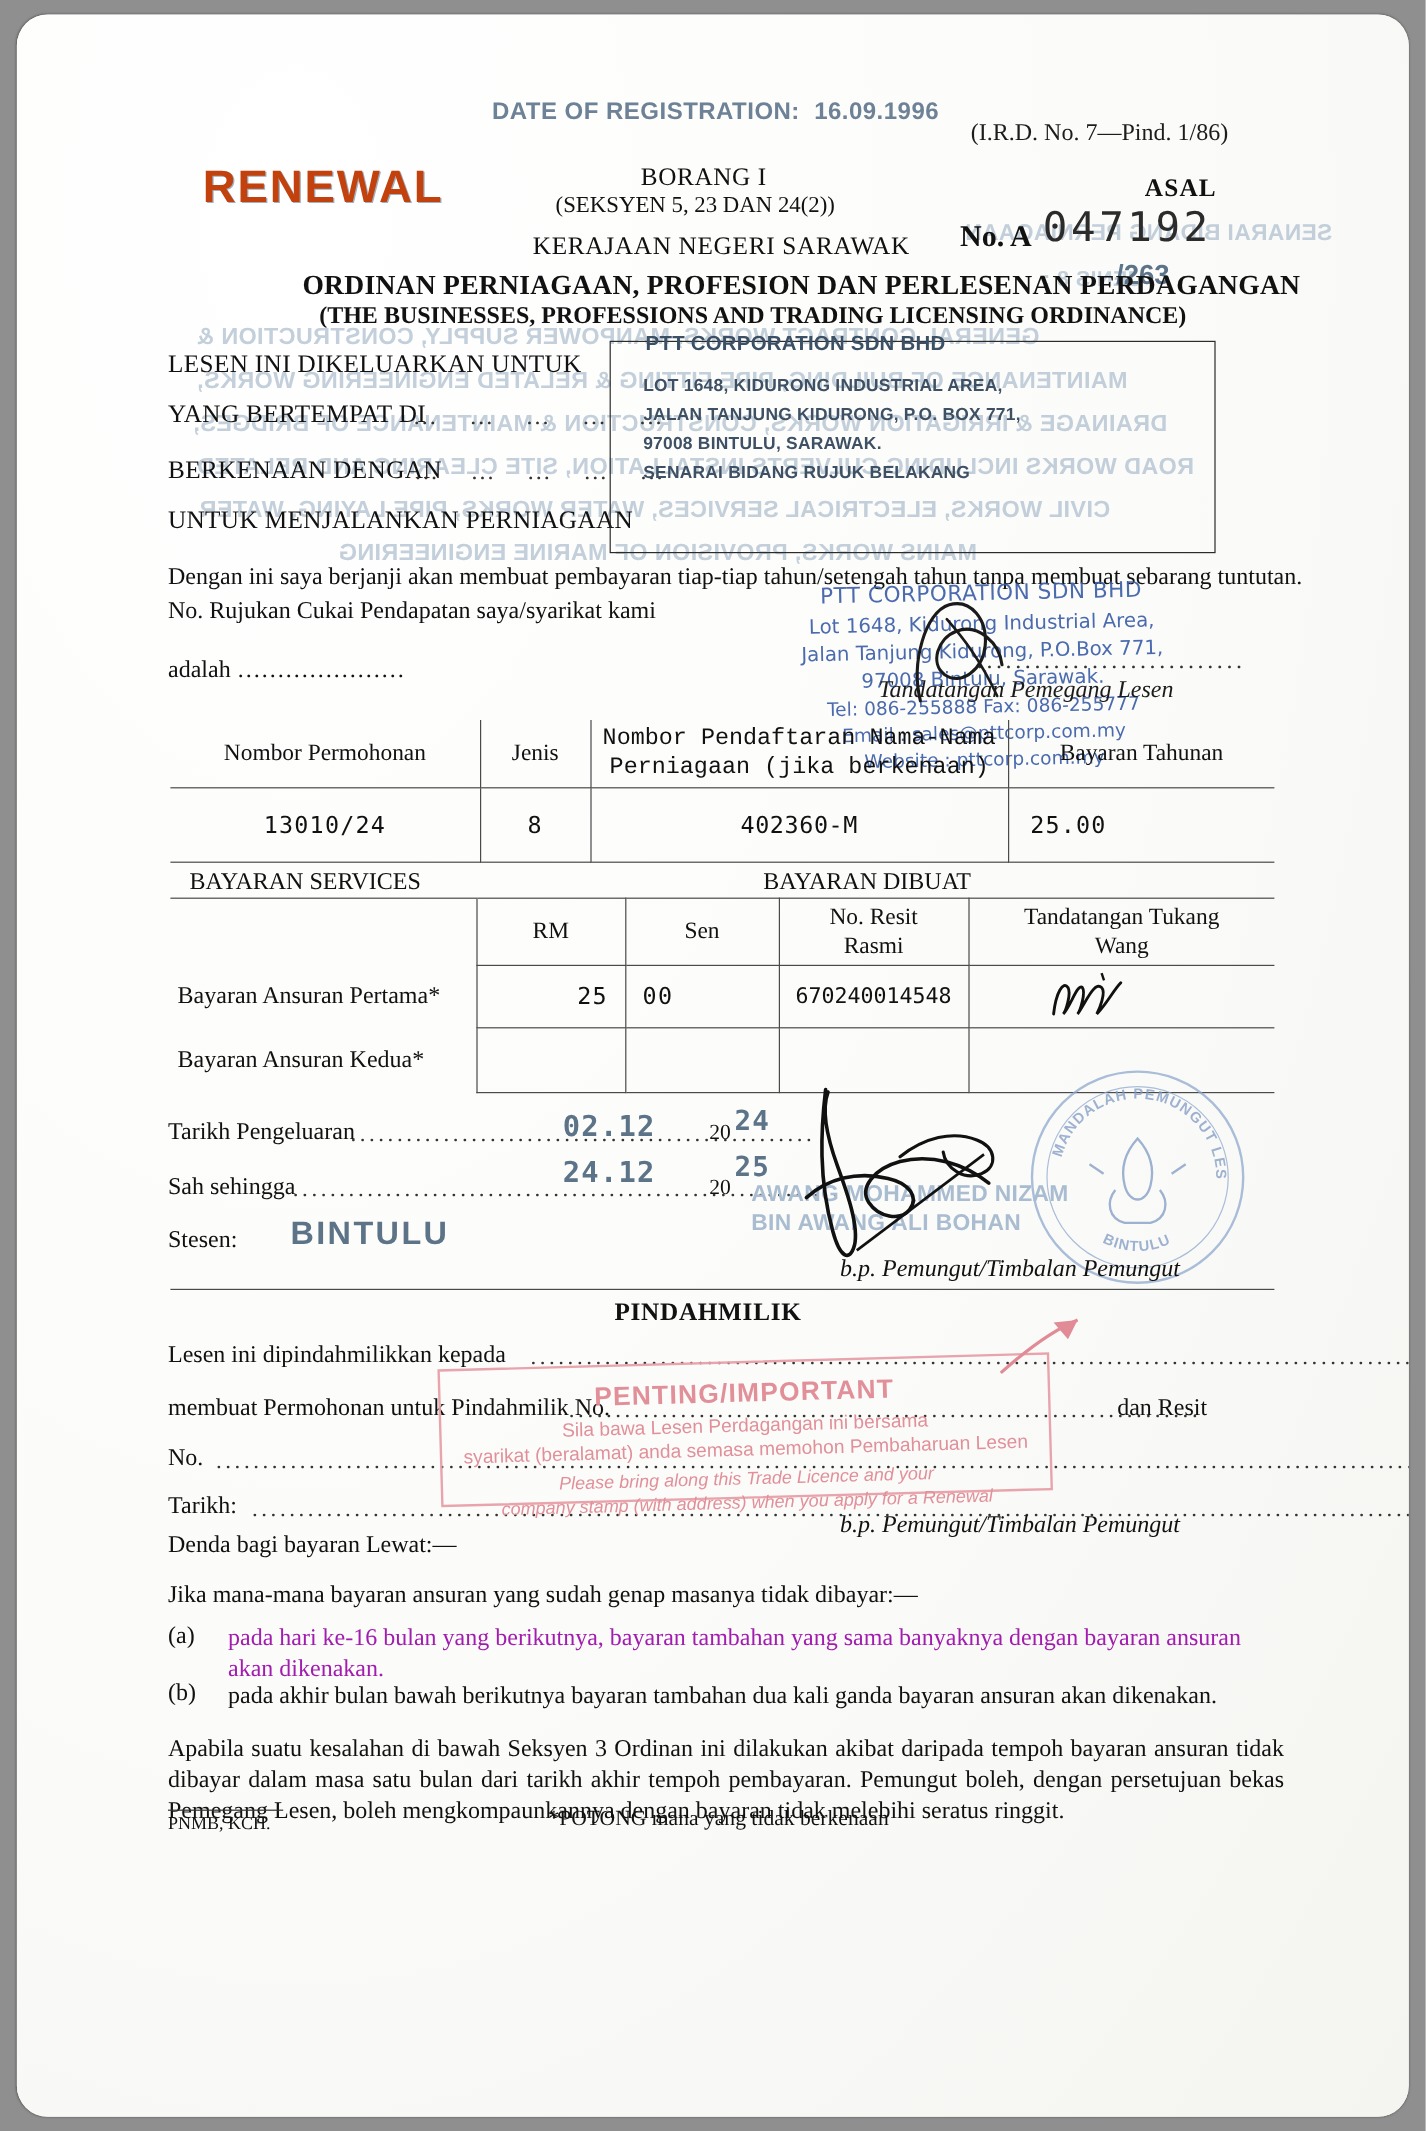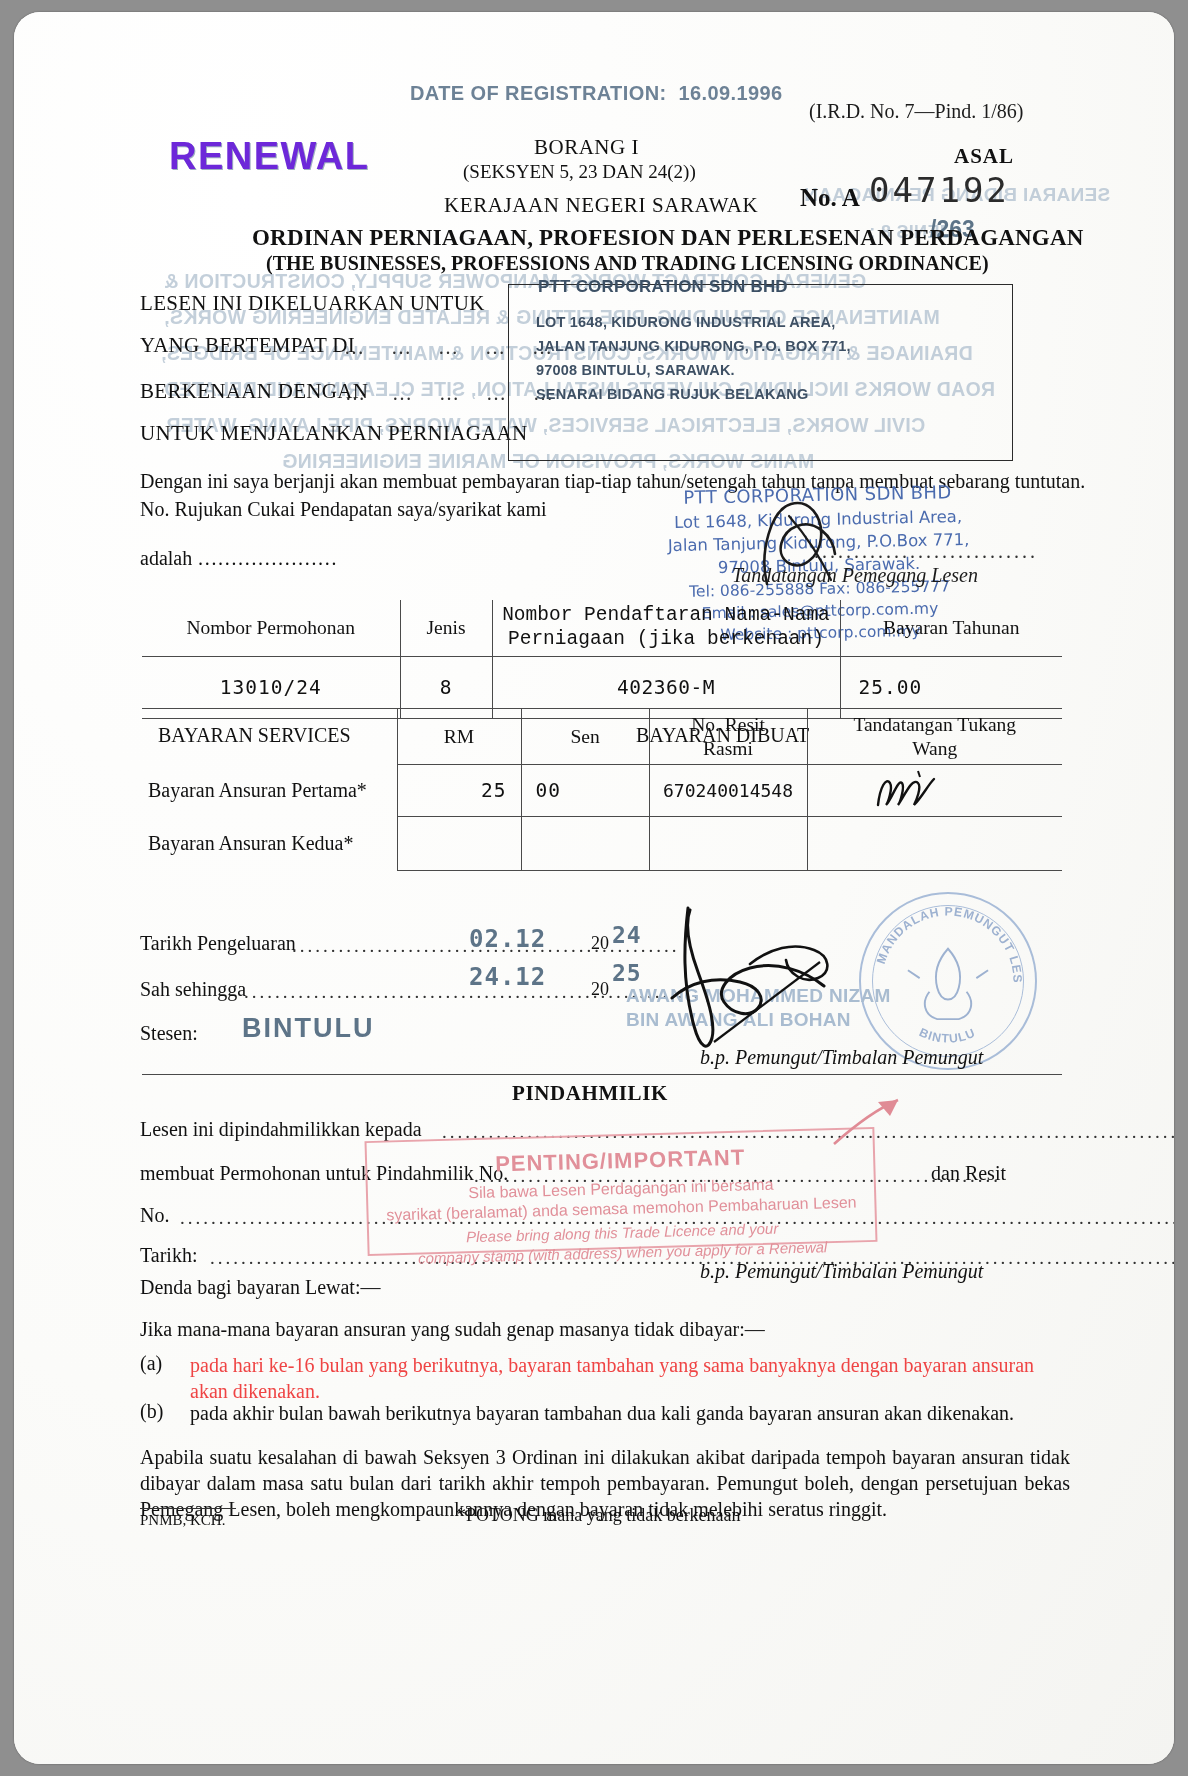--- a/index.html
+++ b/index.html
@@ -46,21 +46,21 @@
     left:396px; top:70px;
     font-family:"Liberation Sans", sans-serif;
     font-weight:bold; font-size:20px;
     color:#6d8296; letter-spacing:.4px;
   }
   .ird { left:795px; top:88px; font-size:20px; color:#1c1c1c; }
   .renewal {
     left:155px; top:124px;
     font-family:"Liberation Sans", sans-serif;
     font-weight:bold; font-size:38px;
-    color:#6d28d9; letter-spacing:1.5px;
+    color:#c2410c; letter-spacing:1.5px;
     text-shadow:1px 1px 0 #9fb0c0;
     text-align:center;
   }
   .borang { left:520px; top:124px; font-size:21px; color:#111; letter-spacing:.5px;}
   .seksyen { left:449px; top:150px; font-size:19px; color:#111; }
   .kerajaan { left:430px; top:182px; font-size:21px; color:#111; letter-spacing:.6px;}
   .asal { left:940px; top:133px; font-size:21px; font-weight:bold; color:#111; letter-spacing:1px;}
   .nolabel { left:786px; top:172px; font-size:25px; font-weight:bold; color:#111; }
   .nonum {
     left:855px; top:160px;
@@ -293,21 +293,21 @@
       <td class="hv">8</td>
       <td class="hv hv-sm">402360-M</td>
       <td class="hv" style="text-align:left; padding-left:18px; border-right:none;">25.00</td>
     </tr>
   </tbody>
     </table>
 
   <div class="t" style="left:144px; top:712px; font-size:20px; color:#111;">BAYARAN SERVICES</div>
   <div class="t" style="left:622px; top:712px; font-size:20px; color:#111;">BAYARAN DIBUAT</div>
 
-  <table class="grid" style="left:128px; top:696px; width:920px;">
+  <table class="grid" style="left:128px; top:736px; width:920px;">
     <tbody>
         <tr>
       <td style="width:255px; height:56px; border:none; border-top:1.6px solid #4a4a4a;"></td>
       <td style="width:124px; border-top:1.6px solid #4a4a4a;">RM</td>
       <td style="width:128px; border-top:1.6px solid #4a4a4a;">Sen</td>
       <td style="width:158px; line-height:1.2; white-space:pre-line; border-top:1.6px solid #4a4a4a;">No. Resit
 Rasmi</td>
       <td style="width:255px; line-height:1.2; white-space:pre-line; border-right:none; border-top:1.6px solid #4a4a4a;">Tandatangan Tukang
 Wang</td>
     </tr>
@@ -406,21 +406,21 @@
   </div>
   <svg class="redarrow" viewBox="0 0 70 52">
     <path d="M2,50 C20,34 42,16 66,6" fill="none" stroke="#e08b95" stroke-width="2.6"></path>
     <path d="M66,6 L46,8 L58,22 Z" fill="#e08b95"></path>
   </svg>
 
   <div class="t" style="left:126px; top:1264px; font-size:20px; color:#111;">Denda bagi bayaran Lewat:—</div>
   <div class="t" style="left:126px; top:1306px; font-size:20px; color:#111;">Jika mana-mana bayaran ansuran yang sudah genap masanya tidak dibayar:—</div>
 
   <div class="t" style="left:126px; top:1340px; font-size:20px; color:#111;">(a)</div>
-  <div style="position:absolute; left:176px; top:1340px; width:880px; font-size:20px; color:#ef4444; line-height:1.32;">pada hari ke-16 bulan yang berikutnya, bayaran tambahan yang sama banyaknya dengan bayaran ansuran akan dikenakan.</div>
+  <div style="position:absolute; left:176px; top:1340px; width:880px; font-size:20px; color:#a21caf; line-height:1.32;">pada hari ke-16 bulan yang berikutnya, bayaran tambahan yang sama banyaknya dengan bayaran ansuran akan dikenakan.</div>
 
   <div class="t" style="left:126px; top:1388px; font-size:20px; color:#111;">(b)</div>
   <div style="position:absolute; left:176px; top:1388px; width:880px; font-size:20px; color:#111; line-height:1.32;">pada akhir bulan bawah berikutnya bayaran tambahan dua kali ganda bayaran ansuran akan dikenakan.</div>
 
   <div style="position:absolute; left:126px; top:1432px; width:930px; font-size:20px; color:#111; line-height:1.3; text-align:justify;">Apabila suatu kesalahan di bawah Seksyen 3 Ordinan ini dilakukan akibat daripada tempoh bayaran ansuran tidak dibayar dalam masa satu bulan dari tarikh akhir tempoh pembayaran. Pemungut boleh, dengan persetujuan bekas Pemegang Lesen, boleh mengkompaunkannya dengan bayaran tidak melebihi seratus ringgit.</div>
 
   <div class="footline"></div>
   <div class="t pnmb">PNMB, KCH.</div>
   <div class="t potong">*POTONG mana yang tidak berkenaan</div>
 </div>

